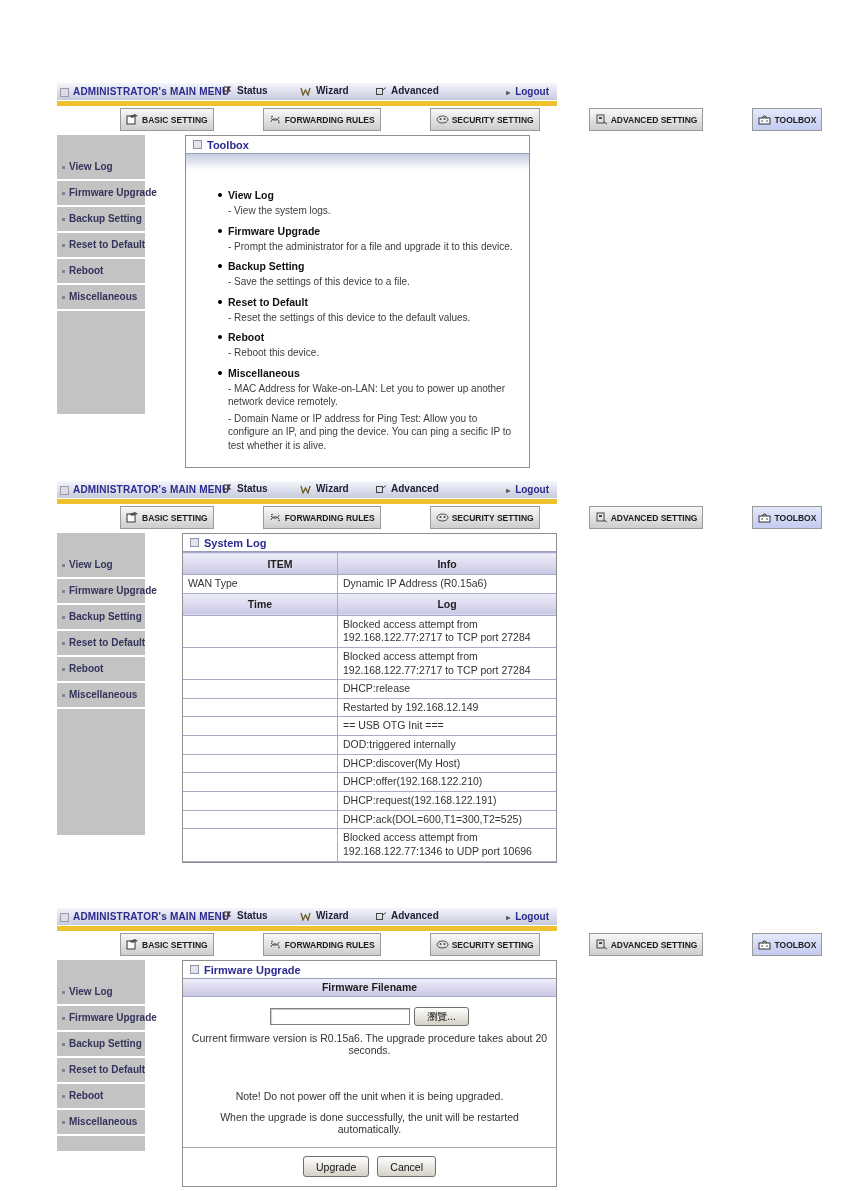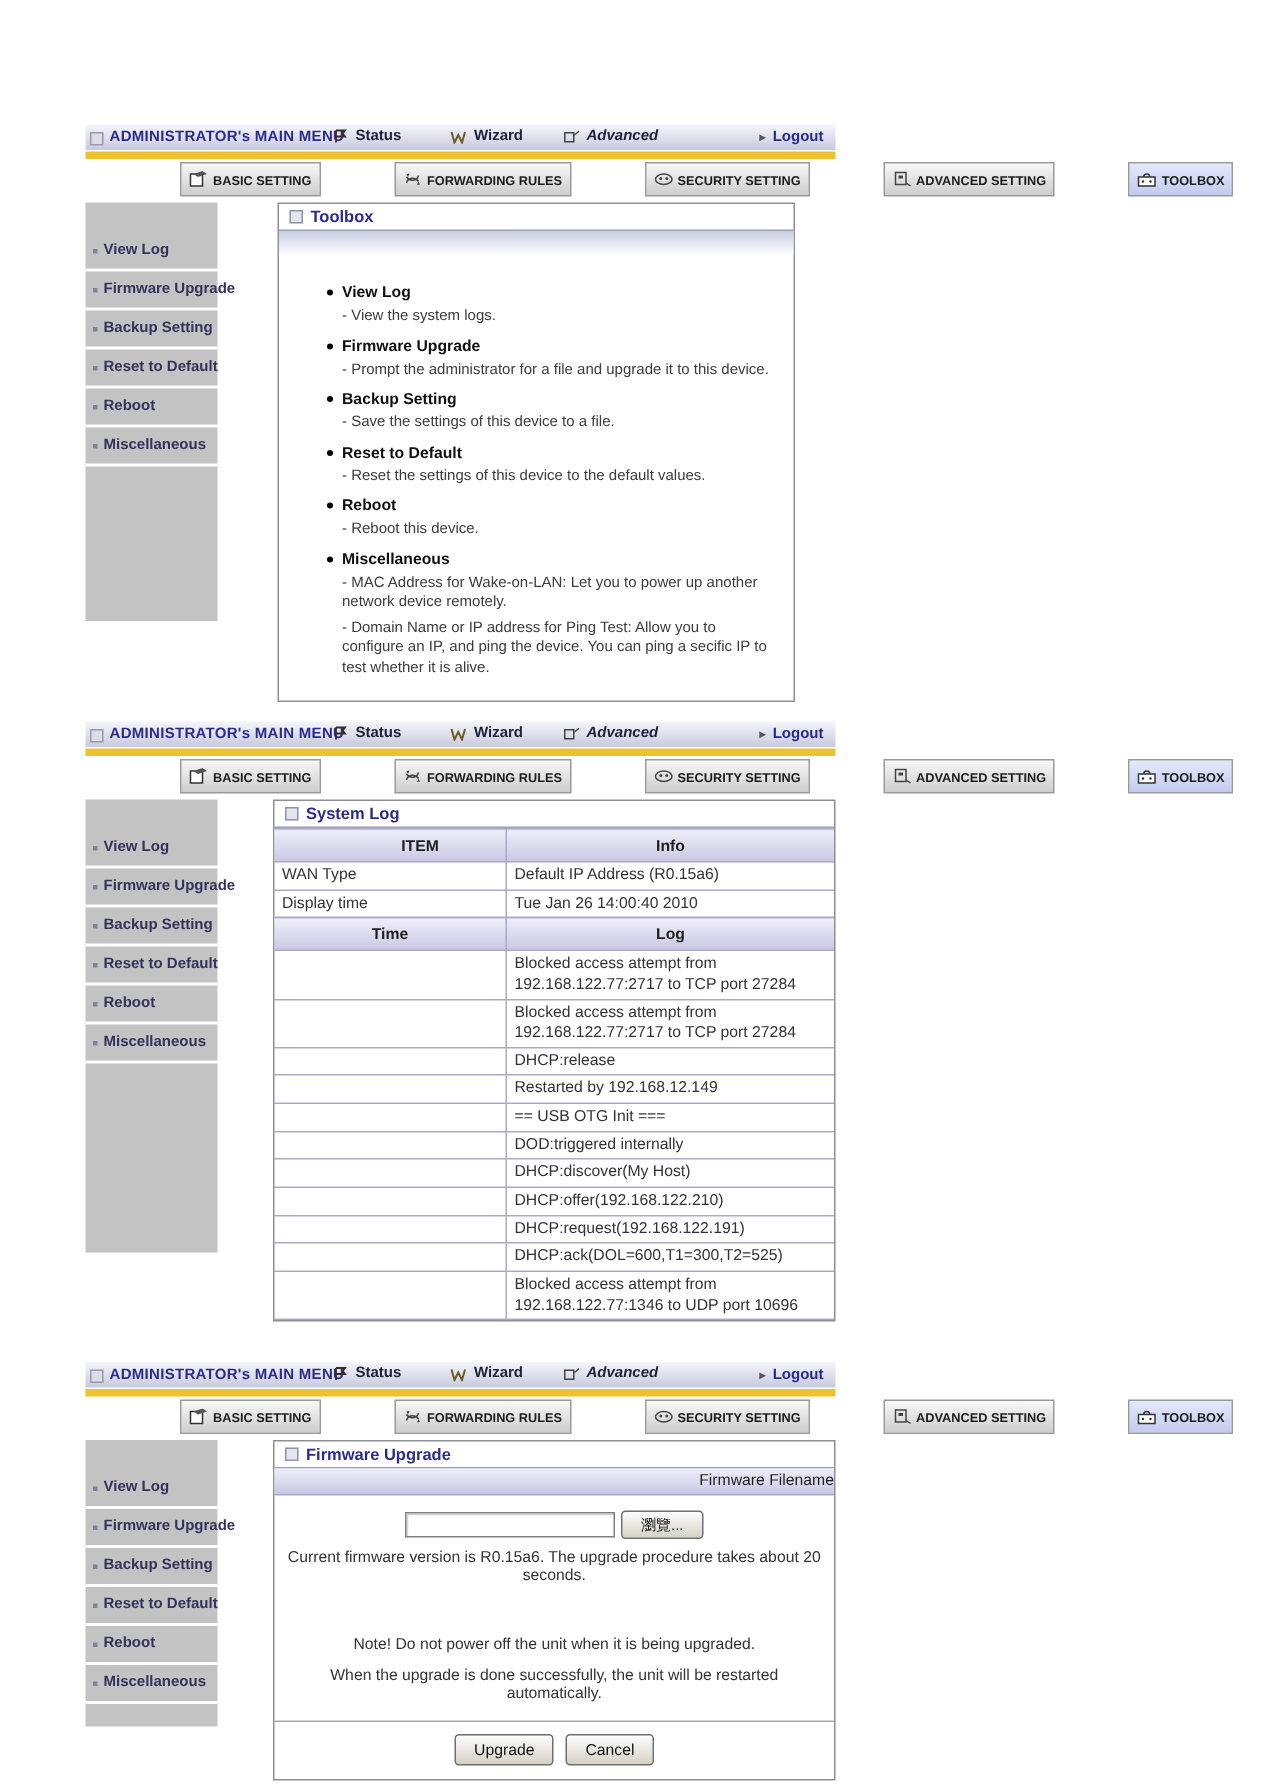--- a/index.html
+++ b/index.html
@@ -9,21 +9,21 @@
   .panel{position:absolute;left:57px;width:500px;}
   #p1{top:83px;} #p2{top:481px;} #p3{top:908px;}
 
   
   .menubar{height:17px;background:linear-gradient(#f5f6fb,#c7cadd);position:relative;
            font-size:10px;font-weight:bold;text-align:right;}
   .win-icon{position:absolute;left:3px;top:5px;width:7px;height:7px;
             border:1px solid #9a9aaa;background:#dcdde6;}
   .mtitle{position:absolute;left:16px;top:3px;color:#2b2b8f;letter-spacing:.2px;}
   .mitem{position:absolute;top:2px;color:#20203a;display:flex;align-items:center;gap:4px;cursor:pointer;}
-  .mi-status{left:165px;} .mi-wizard{left:243px;} .mi-advanced{left:318px;font-style:italic;}
+  .mi-status{left:165px;} .mi-wizard{left:243px;} .mi-advanced{left:318px;}
   .mlogout{position:absolute;right:8px;top:3px;color:#2b2b8f;cursor:pointer;}
   .mlogout .arr{color:#555;font-size:8px;margin-right:2px;}
 
   .yellowbar{height:5px;background:#eec12f;margin-top:1px;}
 
   
   .tabsrow{height:23px;display:flex;align-items:flex-end;padding-left:16px;gap:2px;margin-top:2px;}
   .tab{display:flex;align-items:center;gap:3px;height:21px;padding:0 5px;
        font-size:8.5px;font-weight:bold;color:#1c1c1c;white-space:nowrap;
        background:linear-gradient(#f8f8f8,#cdcdcd);border:1px solid #9a9a9a;cursor:pointer;margin-left:47px;}
@@ -60,21 +60,21 @@
   
   .tbl{width:100%;border-collapse:collapse;font-size:10.5px;table-layout:fixed;}
   .tbl th{background:linear-gradient(#efeefa,#c9c8e4);font-weight:bold;color:#1e1e1e;
           border:1px solid #a9a9c9;height:19px;}
   .tbl td{border:1px solid #a9a9c9;padding:2px 5px;color:#333;vertical-align:top;
           word-wrap:break-word;line-height:1.3;}
   .col-time{width:112px;padding-left:41px;}
   .tbl tr :first-child{border-left:none;} .tbl tr :last-child{border-right:none;}
 
   
-  .fw-band{height:17px;line-height:17px;text-align:right;font-size:10.5px;font-weight:normal;color:#1e1e1e;
+  .fw-band{height:17px;line-height:17px;text-align:center;font-size:10.5px;font-weight:bold;color:#1e1e1e;
            background:linear-gradient(#efeefa,#c9c8e4);border-bottom:1px solid #a9a9c9;}
   .fw-inputrow{display:flex;justify-content:center;align-items:center;gap:4px;margin:10px 0 5px;}
   .fw-input{width:132px;height:15px;border:1px solid #7f7f7f;box-shadow:inset 1px 1px 1px #c9c9c9;
             font-size:10px;padding:0 3px;font-family:inherit;}
   .btn{height:19px;font-size:10px;padding:0 12px;color:#111;
        background:linear-gradient(#fefefe,#d5d1c5);border:1px solid #6f6f6f;border-radius:3px;
        font-family:inherit;cursor:pointer;}
   .fw-text{text-align:center;font-size:10.5px;color:#333;margin:6px 8px 0;}
   .fw-note1{margin-top:34px;} .fw-note2{margin-top:9px;}
   .fw-divider{border-top:1px solid #a8a8a8;margin-top:12px;}
@@ -289,25 +289,21 @@
         <span class="boxtitle">System Log</span>
       </div>
       <table class="tbl">
         <tbody>
             <tr>
           <th class="col-time">ITEM</th>
           <th>Info</th>
         </tr>
         <tr>
           <td>WAN Type</td>
-          <td>Default IP Address (R0.15a6)</td>
-        </tr>
-        <tr>
-          <td>Display time</td>
-          <td>Tue Jan 26 14:00:40 2010</td>
+          <td>Dynamic IP Address (R0.15a6)</td>
         </tr>
         <tr>
           <th>Time</th>
           <th>Log</th>
         </tr>
         <tr>
               <td></td>
               <td>Blocked access attempt from 192.168.122.77:2717 to TCP port 27284</td>
             </tr>
         <tr>

